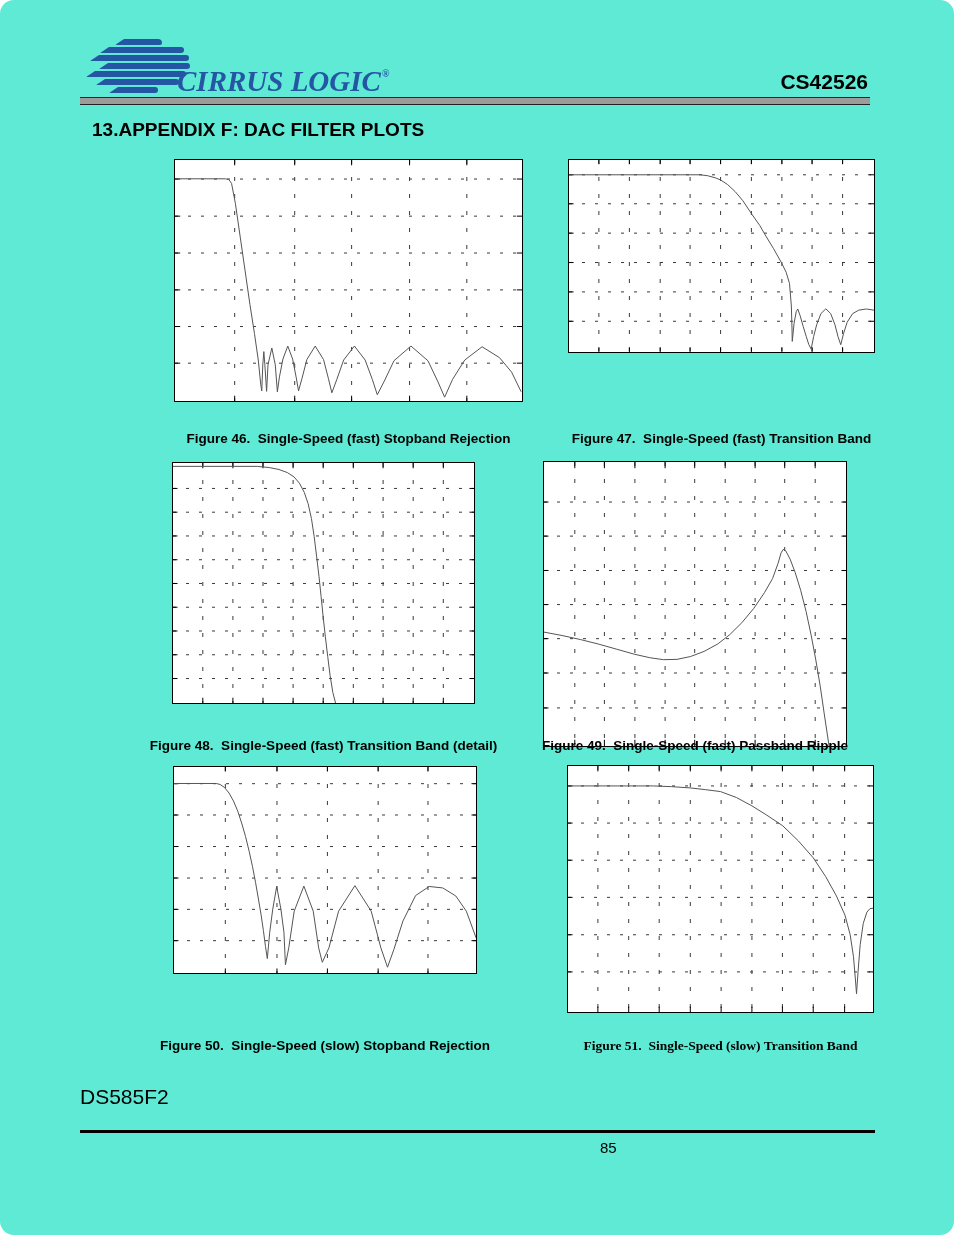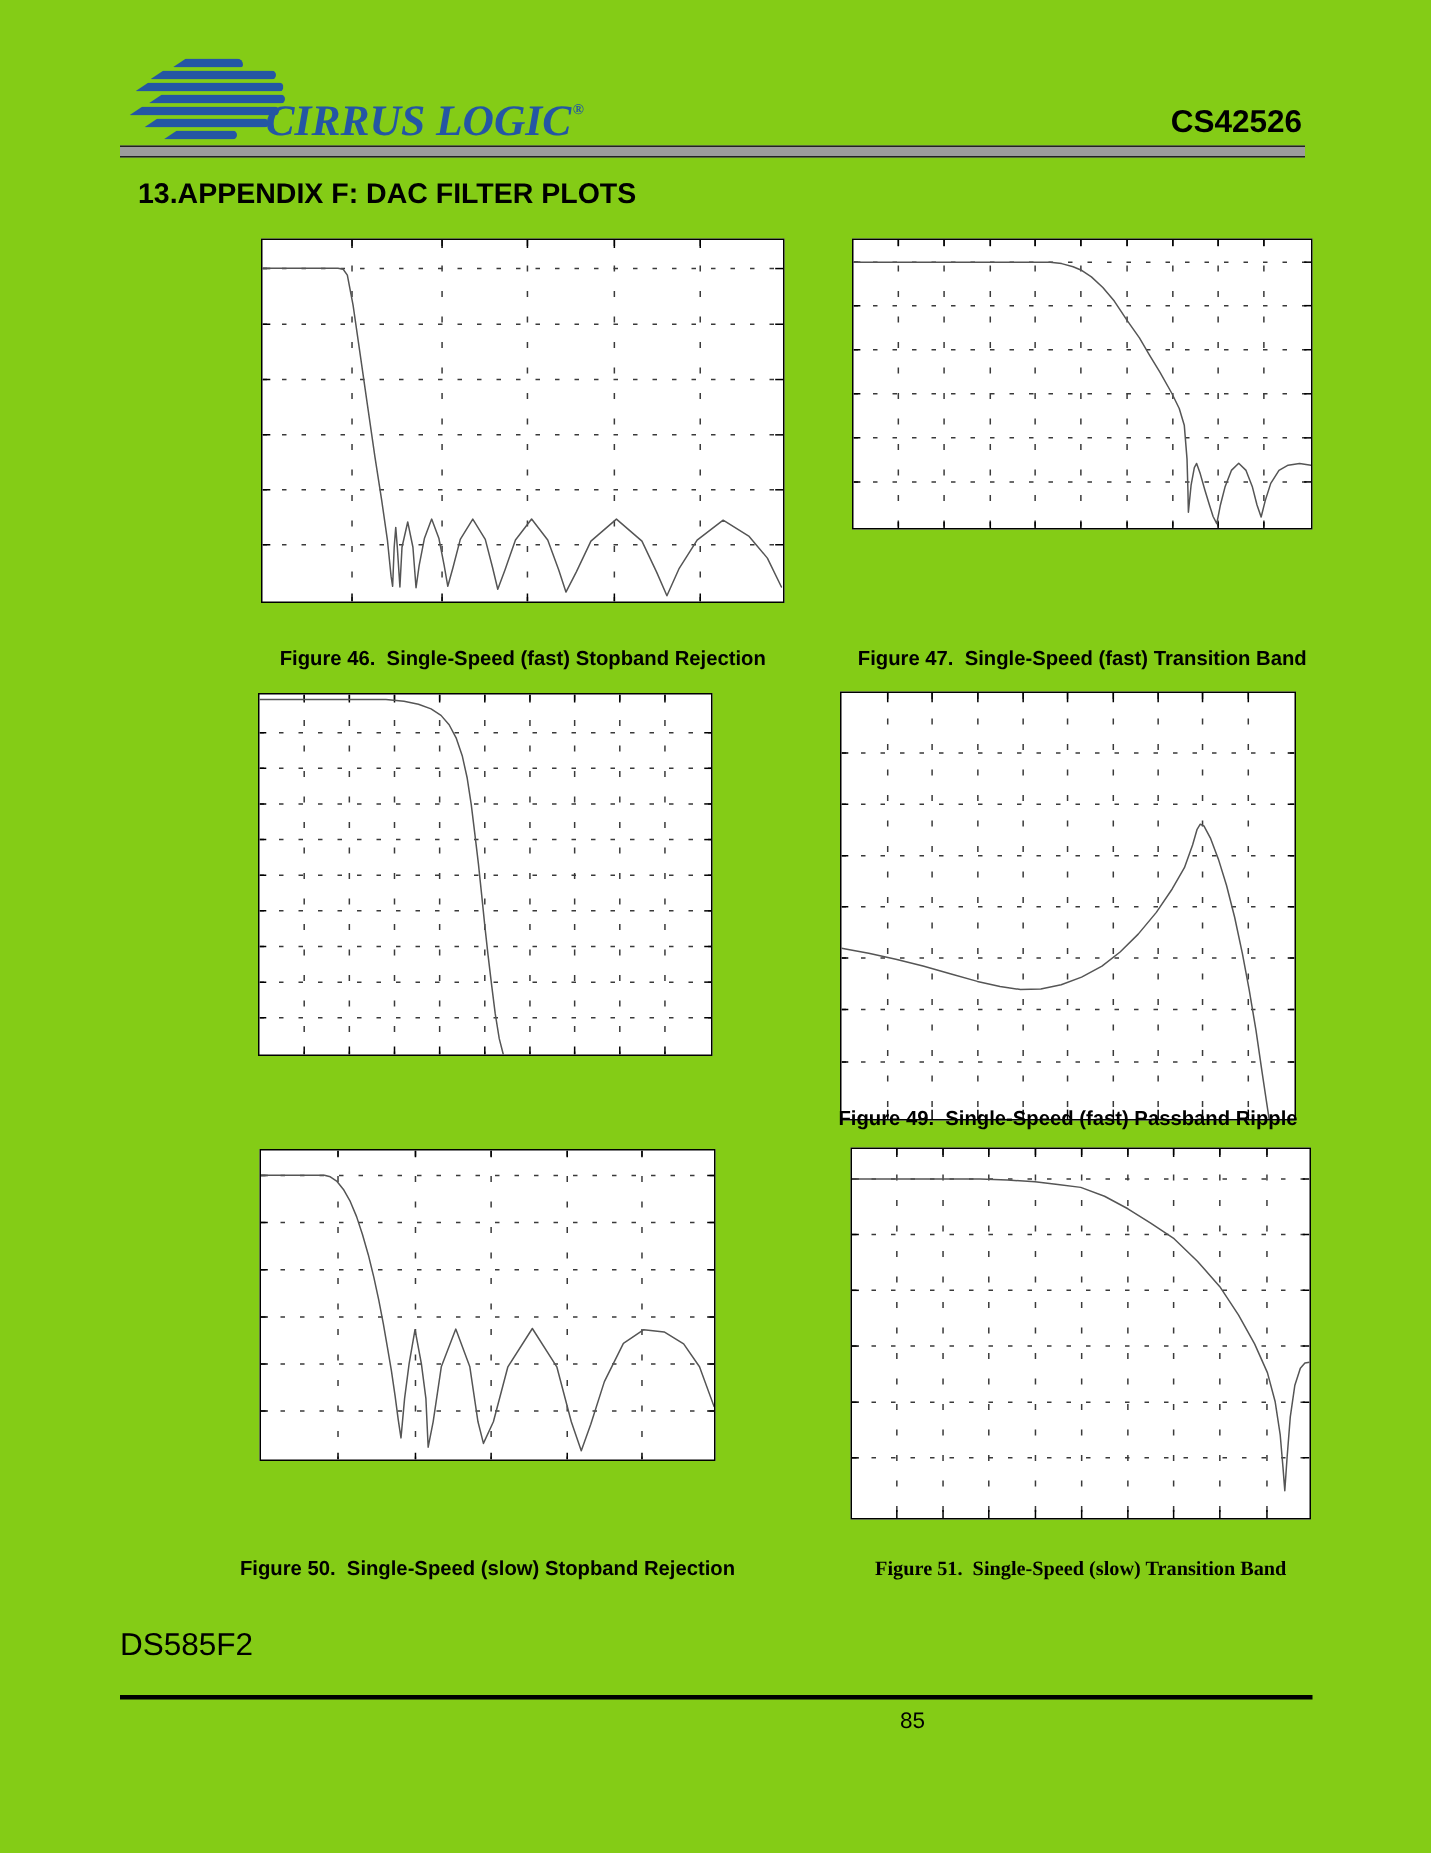--- a/index.html
+++ b/index.html
@@ -2,22 +2,22 @@
 <html style="--brand: #2456a4; --bargray: #9c9c9c; --curve: #555555;"><head>
 <meta charset="utf-8">
 <style>
   :root{
     --brand:#2456a4;
     --bargray:#9c9c9c;
     --curve:#555555;
   }
   html,body{margin:0;padding:0;background:#ffffff;}
   .page{
-    position:relative;width:954px;height:1235px;background:#84cc16;
-    font-family:"Liberation Sans", sans-serif;color:#000;overflow:hidden;
+    position:relative;width:954px;height:1235px;background:#5eead4;
+    font-family:"Liberation Sans", sans-serif;color:#000;overflow:hidden;border-radius:14px;
   }
   
   .logo{position:absolute;left:85px;top:34px;width:320px;height:66px;}
   .logo-mark{position:absolute;left:0;top:5px;width:106px;height:62px;}
   .stripe{position:absolute;height:6px;background:var(--brand);
           border-radius:2px 4px 4px 2px;
           clip-path:polygon(9px 0,100% 0,100% 100%,0 100%);}
   .s1{top:0;left:30px;width:47px;border-radius:4px 4px 2px 2px;}
   .s2{top:8px;left:15px;width:84px;}
   .s3{top:16px;left:5px;width:99px;}
@@ -51,21 +51,21 @@
   .gl{stroke:#3a3a3a;stroke-width:1;}
   .tk{stroke:#000;stroke-width:1;}
   .cv{fill:none;stroke:var(--curve);stroke-width:1;stroke-linejoin:round;stroke-linecap:round;}
   figcaption{
     position:absolute;left:50%;transform:translateX(-50%);
     font-size:13.5px;font-weight:bold;white-space:pre;text-align:center;
   }
   .fig0{left:134px;top:143px;width:349px;height:243px;}  .fig0 figcaption{top:272px;}
   .fig1{left:528px;top:143px;width:307px;height:194px;}  .fig1 figcaption{top:272px;}
   .fig2{left:132px;top:446px;width:303px;height:242px;}  .fig2 figcaption{top:276px;}
-  .fig3{left:548px;top:445px;width:304px;height:286px;margin-left:12px;}  .fig3 figcaption{top:277px;}
+  .fig3{left:531px;top:445px;width:304px;height:286px;margin-left:12px;}  .fig3 figcaption{top:277px;}
   .fig4{left:133px;top:750px;width:304px;height:208px;}  .fig4 figcaption{top:272px;}
   .fig5{left:527px;top:749px;width:307px;height:248px;font-family:Liberation Serif, serif;}  .fig5 figcaption{top:273px;}
   
   .footer-rule{position:absolute;left:80px;top:1130px;width:795px;height:3px;background:#000;}
   .doc-id{position:absolute;left:80px;top:1085px;font-size:21px;font-weight:normal;}
   .page-number{position:absolute;left:600px;top:1139px;width:268px;
                font-size:15px;font-weight:normal;}
 </style>
 </head>
 <body>
@@ -238,20 +238,21 @@
           <line x1="985" y1="700" x2="1000" y2="700" class="tk" vector-effect="non-scaling-stroke"></line>
           <line x1="0" y1="799" x2="1000" y2="799" class="gl" stroke-dasharray="3 10" vector-effect="non-scaling-stroke"></line>
           <line x1="0" y1="799" x2="15" y2="799" class="tk" vector-effect="non-scaling-stroke"></line>
           <line x1="985" y1="799" x2="1000" y2="799" class="tk" vector-effect="non-scaling-stroke"></line>
           <line x1="0" y1="898" x2="1000" y2="898" class="gl" stroke-dasharray="3 10" vector-effect="non-scaling-stroke"></line>
           <line x1="0" y1="898" x2="15" y2="898" class="tk" vector-effect="non-scaling-stroke"></line>
           <line x1="985" y1="898" x2="1000" y2="898" class="tk" vector-effect="non-scaling-stroke"></line>
           <polyline points="0,14 280,14 320,19 352,27 380,40 402,58 420,84 436,122 449,170 460,232 469,306 477,388 485,472 492,556 499,642 506,722 514,806 522,886 531,956 540,1000" class="cv" vector-effect="non-scaling-stroke"></polyline>
         </svg>
     </div>
+    <figcaption>Figure 48.  Single-Speed (fast) Transition Band (detail)</figcaption>
   </figure>
 
   <figure class="fig fig3">
     <div class="plotbox">
       <svg viewBox="0 0 1000 1000" preserveAspectRatio="none">
           <line x1="102" y1="0" x2="102" y2="1000" class="gl" stroke-dasharray="4 13" vector-effect="non-scaling-stroke"></line>
           <line x1="102" y1="0" x2="102" y2="22" class="tk" vector-effect="non-scaling-stroke"></line>
           <line x1="102" y1="978" x2="102" y2="1000" class="tk" vector-effect="non-scaling-stroke"></line>
           <line x1="200" y1="0" x2="200" y2="1000" class="gl" stroke-dasharray="4 13" vector-effect="non-scaling-stroke"></line>
           <line x1="200" y1="0" x2="200" y2="22" class="tk" vector-effect="non-scaling-stroke"></line>

